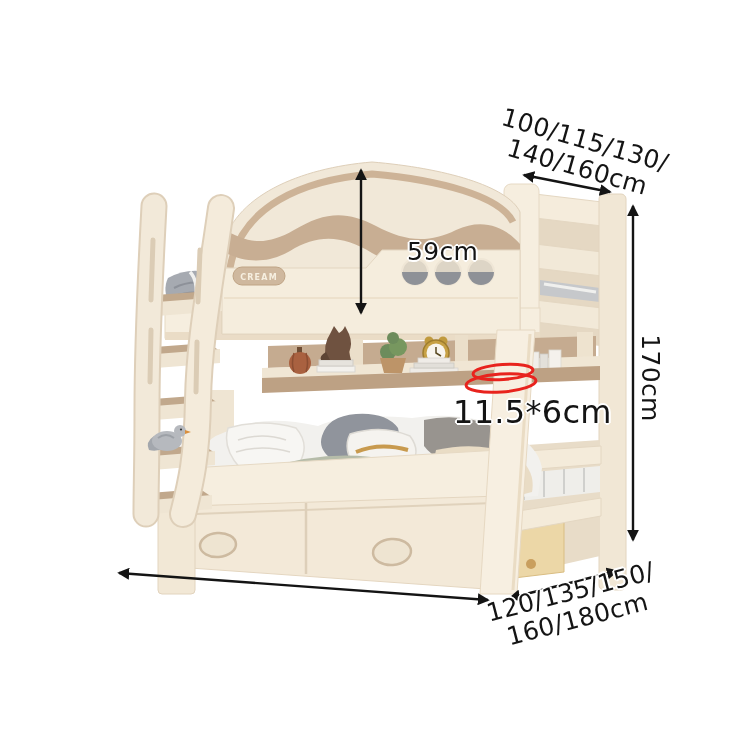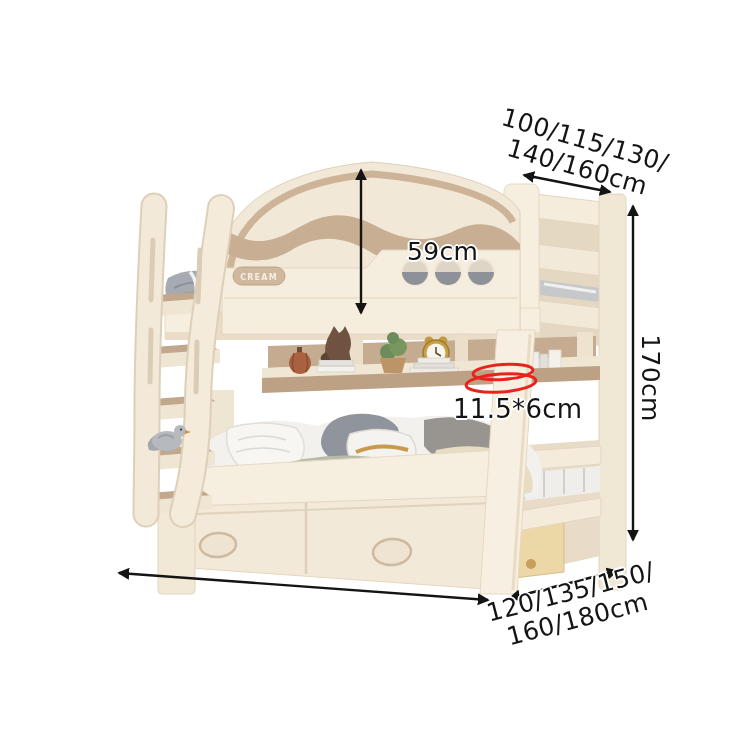--- a/index.html
+++ b/index.html
@@ -213,21 +213,21 @@
 
   <div class="dim-label two-line" style="left:467px;top:126px;width:228px;transform:rotate(16deg);">
     <div>100/115/130/</div>
     <div>140/160cm</div>
   </div>
 
   <div class="dim-label" style="left:378px;top:238px;margin-left:29px;">59cm</div>
 
   <div class="dim-label" style="left:650px;top:378px;transform:translate(-50%,-50%) rotate(90deg);">170cm</div>
 
-  <div class="dim-label" style="left:453px;top:395px;font-size:26px;">11.5*6cm</div>
+  <div class="dim-label" style="left:453px;top:395px;font-size:32px;">11.5*6cm</div>
 
 
   <div class="dim-label two-line" style="left:460px;top:578px;width:228px;transform:rotate(-14.5deg);">
     <div>120/135/150/</div>
     <div>160/180cm</div>
   </div>
 
 </div>
 
 </body></html>

